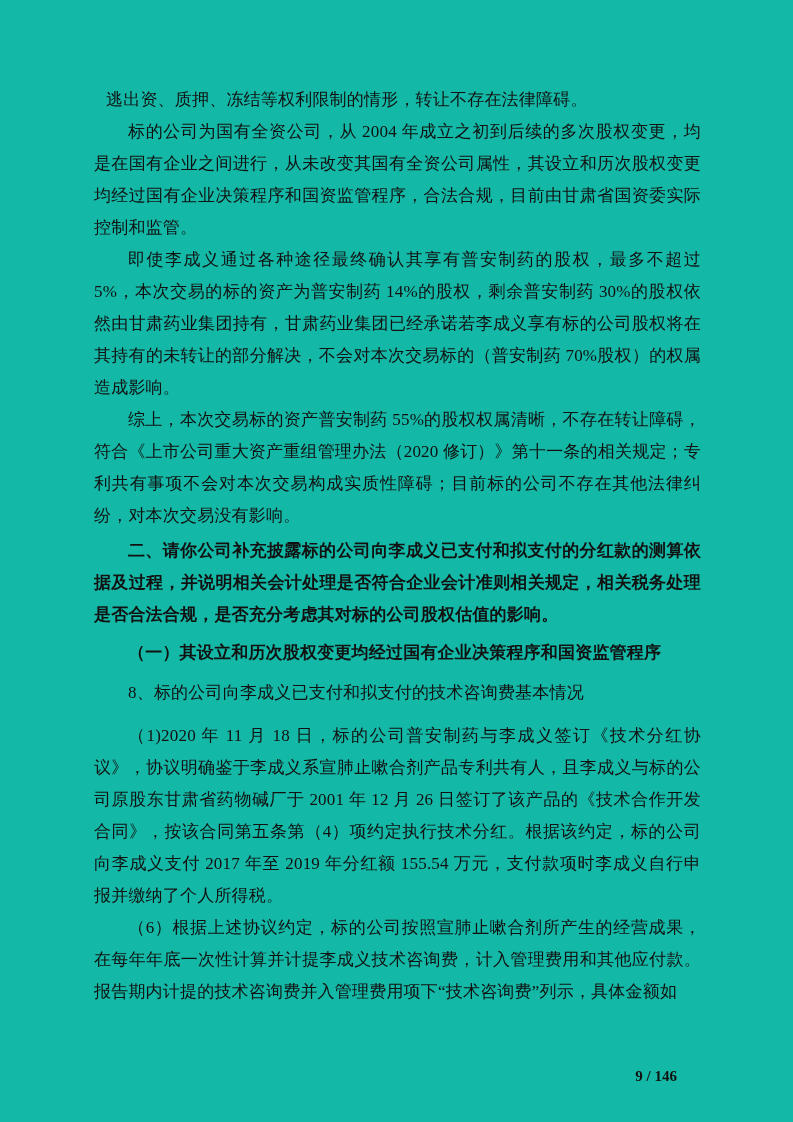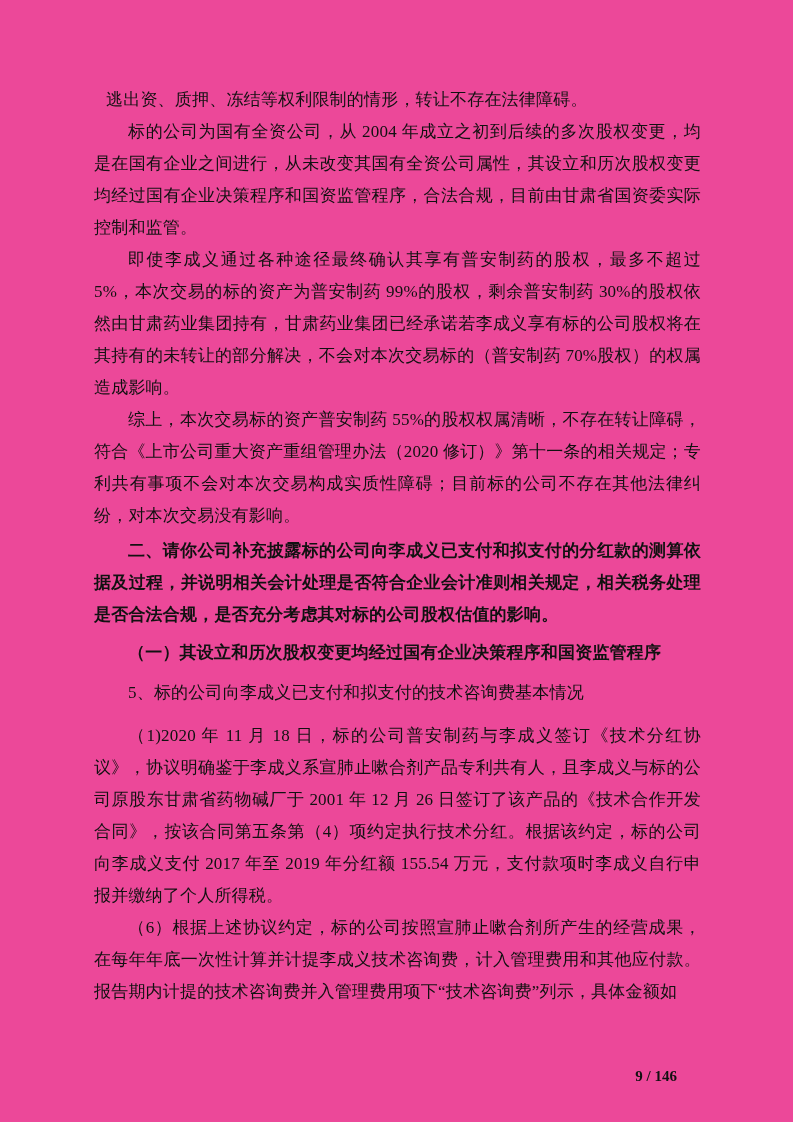--- a/index.html
+++ b/index.html
@@ -4,21 +4,21 @@
 <style>
   html, body {
     margin: 0;
     padding: 0;
     background: #ffffff;
   }
   .page {
     position: relative;
     width: 793px;
     height: 1122px;
-    background: #ec4899;
+    background: #14b8a6;
     font-family: "Liberation Serif", "DejaVu Serif", serif;
     color: #111111;
     overflow: hidden;
   }
   .content {
     position: absolute;
     left: 94px;
     top: 84px;
     width: 607px;
     font-size: 17px;
@@ -56,22 +56,22 @@
     color: #111111;
   }
 </style>
 </head>
 <body>
 
 <div class="page">
   <div class="content">
     <p class="continuation">逃出资、质押、冻结等权利限制的情形，转让不存在法律障碍。</p>
     <p>标的公司为国有全资公司，从 2004 年成立之初到后续的多次股权变更，均是在国有企业之间进行，从未改变其国有全资公司属性，其设立和历次股权变更均经过国有企业决策程序和国资监管程序，合法合规，目前由甘肃省国资委实际控制和监管。</p>
-    <p>即使李成义通过各种途径最终确认其享有普安制药的股权，最多不超过 5%，本次交易的标的资产为普安制药 99%的股权，剩余普安制药 30%的股权依然由甘肃药业集团持有，甘肃药业集团已经承诺若李成义享有标的公司股权将在其持有的未转让的部分解决，不会对本次交易标的（普安制药 70%股权）的权属造成影响。</p>
+    <p>即使李成义通过各种途径最终确认其享有普安制药的股权，最多不超过 5%，本次交易的标的资产为普安制药 14%的股权，剩余普安制药 30%的股权依然由甘肃药业集团持有，甘肃药业集团已经承诺若李成义享有标的公司股权将在其持有的未转让的部分解决，不会对本次交易标的（普安制药 70%股权）的权属造成影响。</p>
     <p>综上，本次交易标的资产普安制药 55%的股权权属清晰，不存在转让障碍，符合《上市公司重大资产重组管理办法（2020 修订）》第十一条的相关规定；专利共有事项不会对本次交易构成实质性障碍；目前标的公司不存在其他法律纠纷，对本次交易没有影响。</p>
     <p class="heading-1">二、请你公司补充披露标的公司向李成义已支付和拟支付的分红款的测算依据及过程，并说明相关会计处理是否符合企业会计准则相关规定，相关税务处理是否合法合规，是否充分考虑其对标的公司股权估值的影响。</p>
     <p class="heading-2">（一）其设立和历次股权变更均经过国有企业决策程序和国资监管程序</p>
-    <p class="sub-item">5、标的公司向李成义已支付和拟支付的技术咨询费基本情况</p>
+    <p class="sub-item">8、标的公司向李成义已支付和拟支付的技术咨询费基本情况</p>
     <p class="numbered-first">（1)2020 年 11 月 18 日，标的公司普安制药与李成义签订《技术分红协议》，协议明确鉴于李成义系宣肺止嗽合剂产品专利共有人，且李成义与标的公司原股东甘肃省药物碱厂于 2001 年 12 月 26 日签订了该产品的《技术合作开发合同》，按该合同第五条第（4）项约定执行技术分红。根据该约定，标的公司向李成义支付 2017 年至 2019 年分红额 155.54 万元，支付款项时李成义自行申报并缴纳了个人所得税。</p>
     <p>（6）根据上述协议约定，标的公司按照宣肺止嗽合剂所产生的经营成果，在每年年底一次性计算并计提李成义技术咨询费，计入管理费用和其他应付款。报告期内计提的技术咨询费并入管理费用项下“技术咨询费”列示，具体金额如</p>
   </div>
   <div class="footer">9 / 146</div>
 </div>
 
 </body></html>

